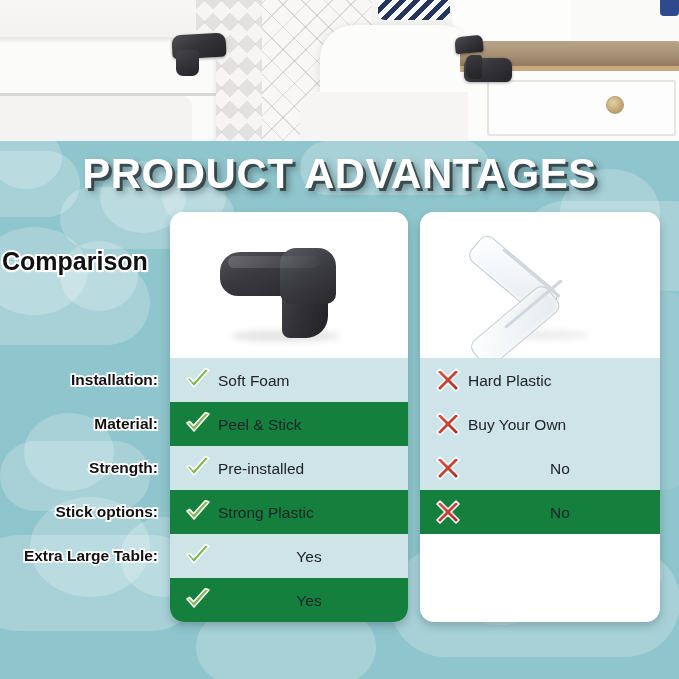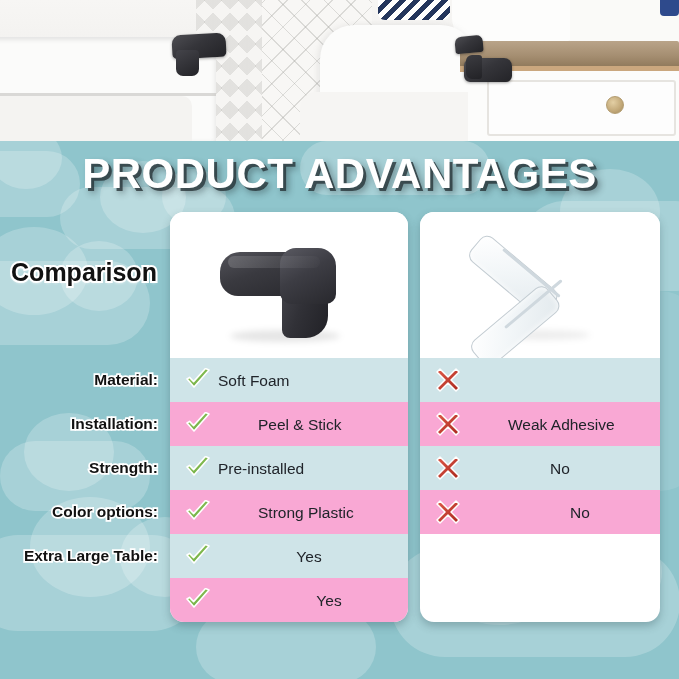--- a/index.html
+++ b/index.html
@@ -79,21 +79,21 @@
   .cl-i{left:196px;top:470px;width:180px;height:72px;border-radius:38px;}
   .cl-j{left:560px;top:150px;width:140px;height:200px;border-radius:40px;background:rgba(255,255,255,.10);}
 
   
   .title{position:absolute;left:0;top:150px;width:679px;text-align:center;
     font-size:42px;font-weight:bold;color:#ffffff;letter-spacing:.5px;
     font-family:"Liberation Sans", sans-serif;
     text-shadow:3px 3px 0 rgba(35,45,50,.75), 5px 5px 7px rgba(25,35,40,.45);}
 
   
-  .cmp{position:absolute;left:2px;top:258px;width:164px;text-align:center;
+  .cmp{position:absolute;left:2px;top:247px;width:164px;
     font-size:25px;font-weight:bold;line-height:28px;color:#111;
     -webkit-text-stroke:4px #ffffff;paint-order:stroke fill;
     text-shadow:0 2px 3px rgba(255,255,255,.8);}
 
   
   .card{position:absolute;top:212px;height:410px;background:#fff;border-radius:14px;
         box-shadow:0 4px 9px rgba(40,70,75,.30);overflow:hidden;}
   .card-left{left:170px;width:238px;}
   .card-right{left:420px;width:240px;}
   .prodbox{position:relative;height:146px;background:#fff;}
@@ -119,21 +119,21 @@
   .clear .s2{left:8px;top:108px;width:96px;height:30px;border-radius:9px;transform:rotate(-40deg);transform-origin:left bottom;}
   .clear .ln1{position:absolute;left:24px;top:18px;width:74px;height:3px;background:#cfd8de;transform:rotate(40deg);transform-origin:left top;border-radius:2px;}
   .clear .ln2{position:absolute;left:26px;top:96px;width:74px;height:3px;background:#cfd8de;transform:rotate(-40deg);transform-origin:left bottom;border-radius:2px;}
   .clear .sh{position:absolute;left:14px;top:100px;width:96px;height:10px;border-radius:50%;
      background:rgba(0,0,0,.07);filter:blur(3px);}
 
   
   .rows{position:absolute;left:0;top:146px;right:0;}
   .row{height:44px;display:flex;align-items:center;padding:0 8px;box-sizing:border-box;}
   .row.odd{background:#cfe4e8;}
-  .row.even{background:#f9a8d4;gap:40px;}
+  .row.even{background:#15803d;}
   .mark{width:40px;flex:0 0 40px;display:flex;align-items:center;justify-content:center;}
   .mark svg{display:block;}
   .val{flex:1;font-size:15.5px;color:#20242a;line-height:17px;}
   .val.center{text-align:center;}
   .val.left{text-align:left;}
 
   
   .labels{position:absolute;left:0;top:358px;width:166px;}
   .lbl{height:44px;display:flex;align-items:center;justify-content:flex-end;padding-right:8px;
        box-sizing:border-box;font-size:15.5px;font-weight:bold;color:#111;
@@ -192,24 +192,24 @@
     <div class="cloud cl-j"></div>
   </div>
 
   <div class="title">PRODUCT ADVANTAGES</div>
 
   <div class="cmp">
     <span>Comparison</span><br>
   </div>
 
   <div class="labels">
+    <div class="lbl">Installation:</div>
     <div class="lbl">Material:</div>
-    <div class="lbl">Installation:</div>
     <div class="lbl">Strength:</div>
-    <div class="lbl">Color options:</div>
+    <div class="lbl">Stick options:</div>
     <div class="lbl">Extra Large Table:</div>
   </div>
 
   <div class="card card-left">
     <div class="prodbox">
       <div class="foam">
         <div class="sh"></div>
         <div class="arm-h"></div>
         <div class="arm-v"></div>
         <div class="knuckle"></div>
@@ -298,32 +298,33 @@
           <svg width="24" height="24" viewBox="0 0 24 24" aria-hidden="true">
             <defs>
                 <linearGradient id="gx1" x1="0" y1="0" x2="1" y2="1">
               <stop offset="0" stop-color="#e05b4a"></stop>
                   <stop offset="1" stop-color="#a8271c"></stop>
                 </linearGradient>
               </defs>
             <path d="M4 1 L12 9 L20 1 L23 4 L15 12 L23 20 L20 23 L12 15 L4 23 L1 20 L9 12 L1 4 Z" fill="url(#gx1)" stroke="#ffffff" stroke-width="1.5" stroke-linejoin="round"></path>
           </svg>
         </div>
-      </div>
-
-
-
-      <div class="row even">
+        <div class="val left">Hard Plastic</div>
+      </div>
+
+
+      <div class="row odd">
         <div class="mark">
           <svg width="24" height="24" viewBox="0 0 24 24" aria-hidden="true">
             <path d="M4 1 L12 9 L20 1 L23 4 L15 12 L23 20 L20 23 L12 15 L4 23 L1 20 L9 12 L1 4 Z" fill="url(#gx1)" stroke="#ffffff" stroke-width="1.5" stroke-linejoin="round"></path>
           </svg>
         </div>
-        <div class="val left">Weak Adhesive</div>
-      </div>
+        <div class="val left">Buy Your Own</div>
+      </div>
+
 
       <div class="row odd">
         <div class="mark">
           <svg width="24" height="24" viewBox="0 0 24 24" aria-hidden="true">
             <path d="M4 1 L12 9 L20 1 L23 4 L15 12 L23 20 L20 23 L12 15 L4 23 L1 20 L9 12 L1 4 Z" fill="url(#gx1)" stroke="#ffffff" stroke-width="1.5" stroke-linejoin="round"></path>
           </svg>
         </div>
         <div class="val center">No</div>
       </div>
 

